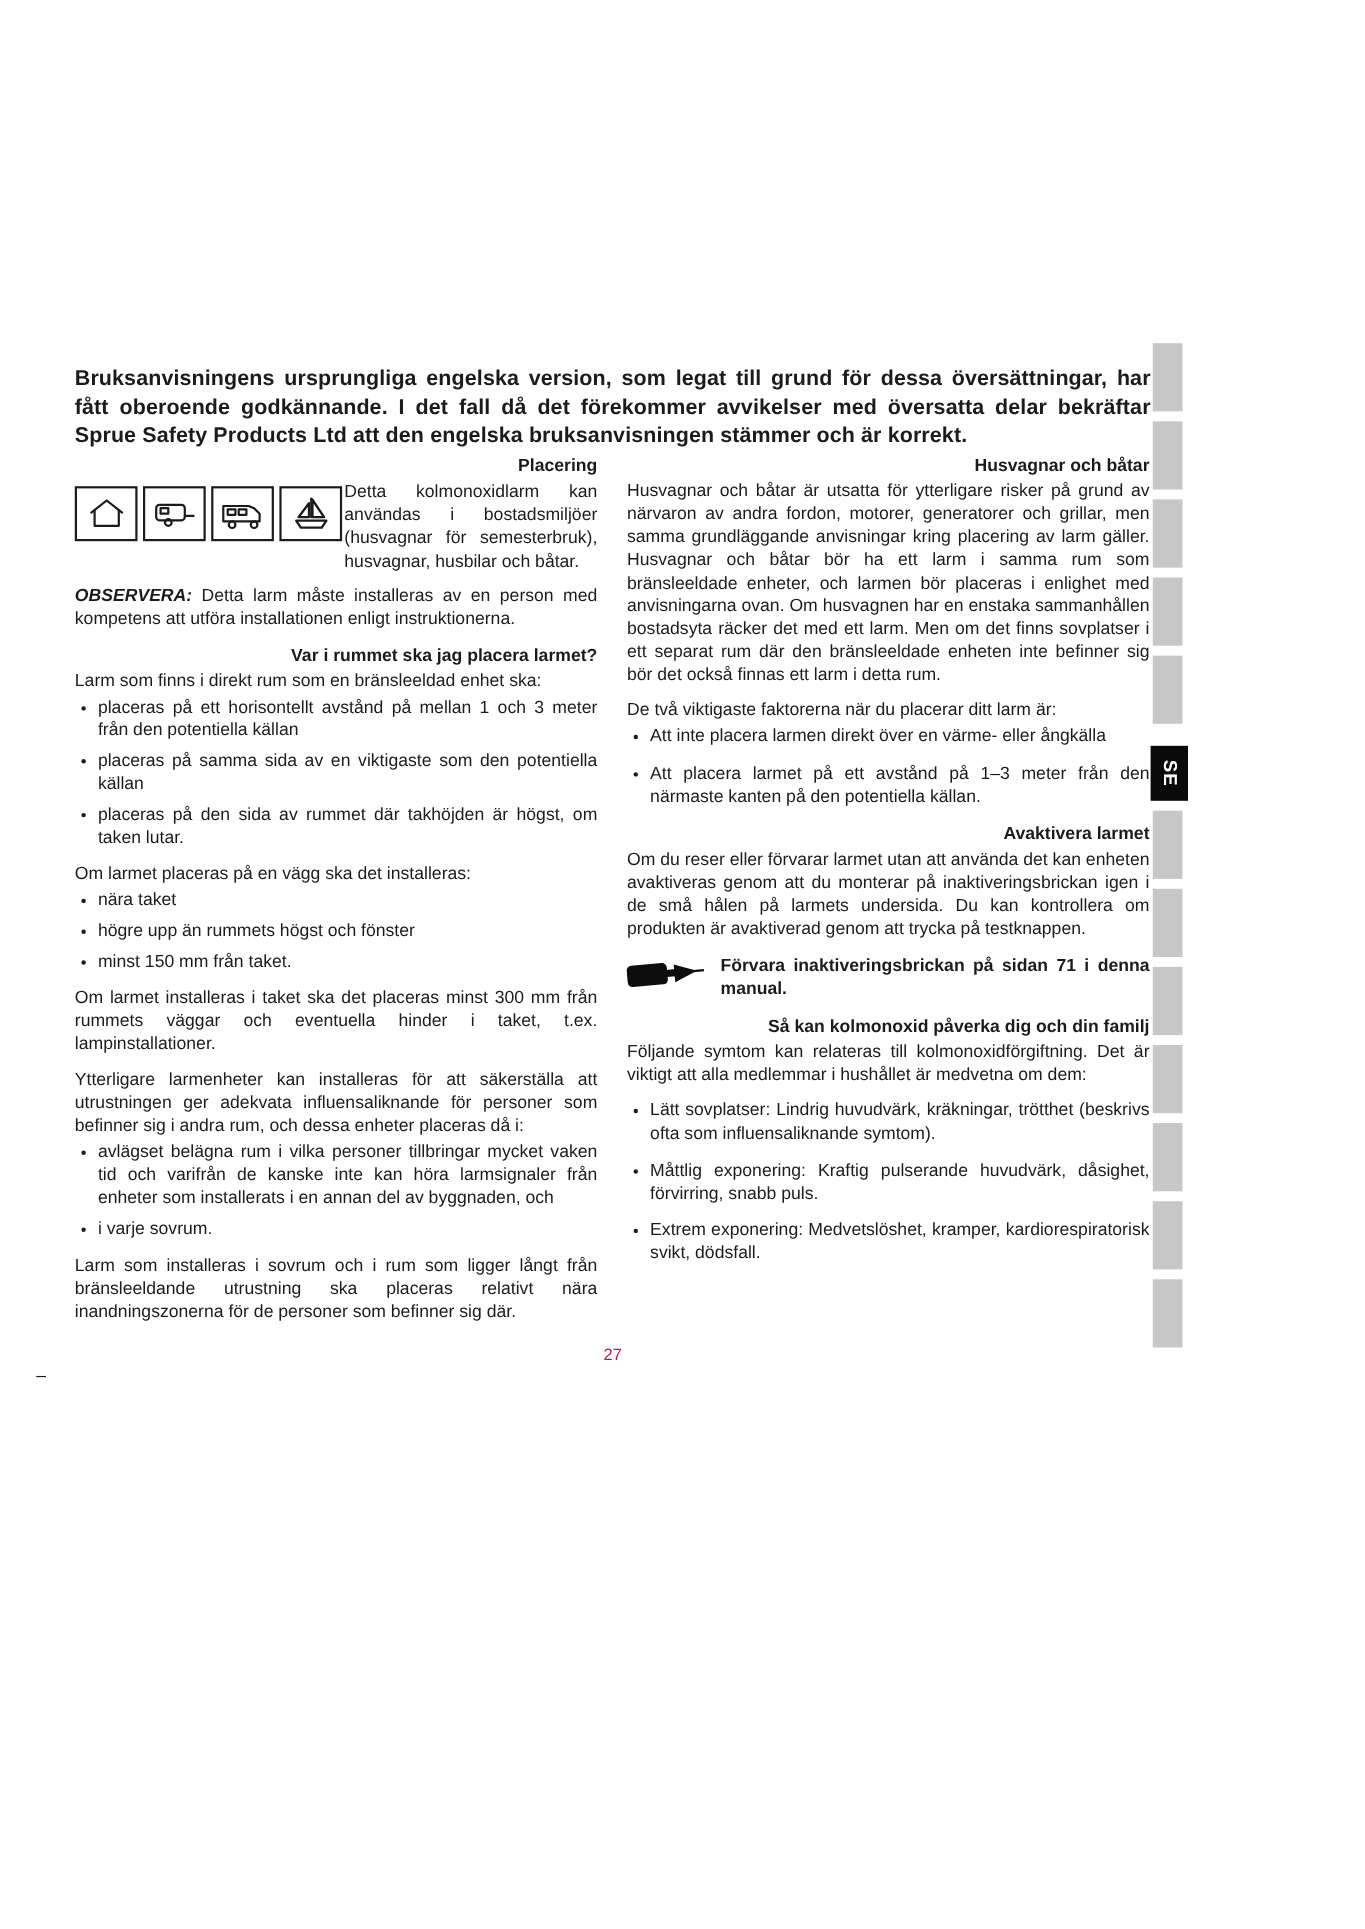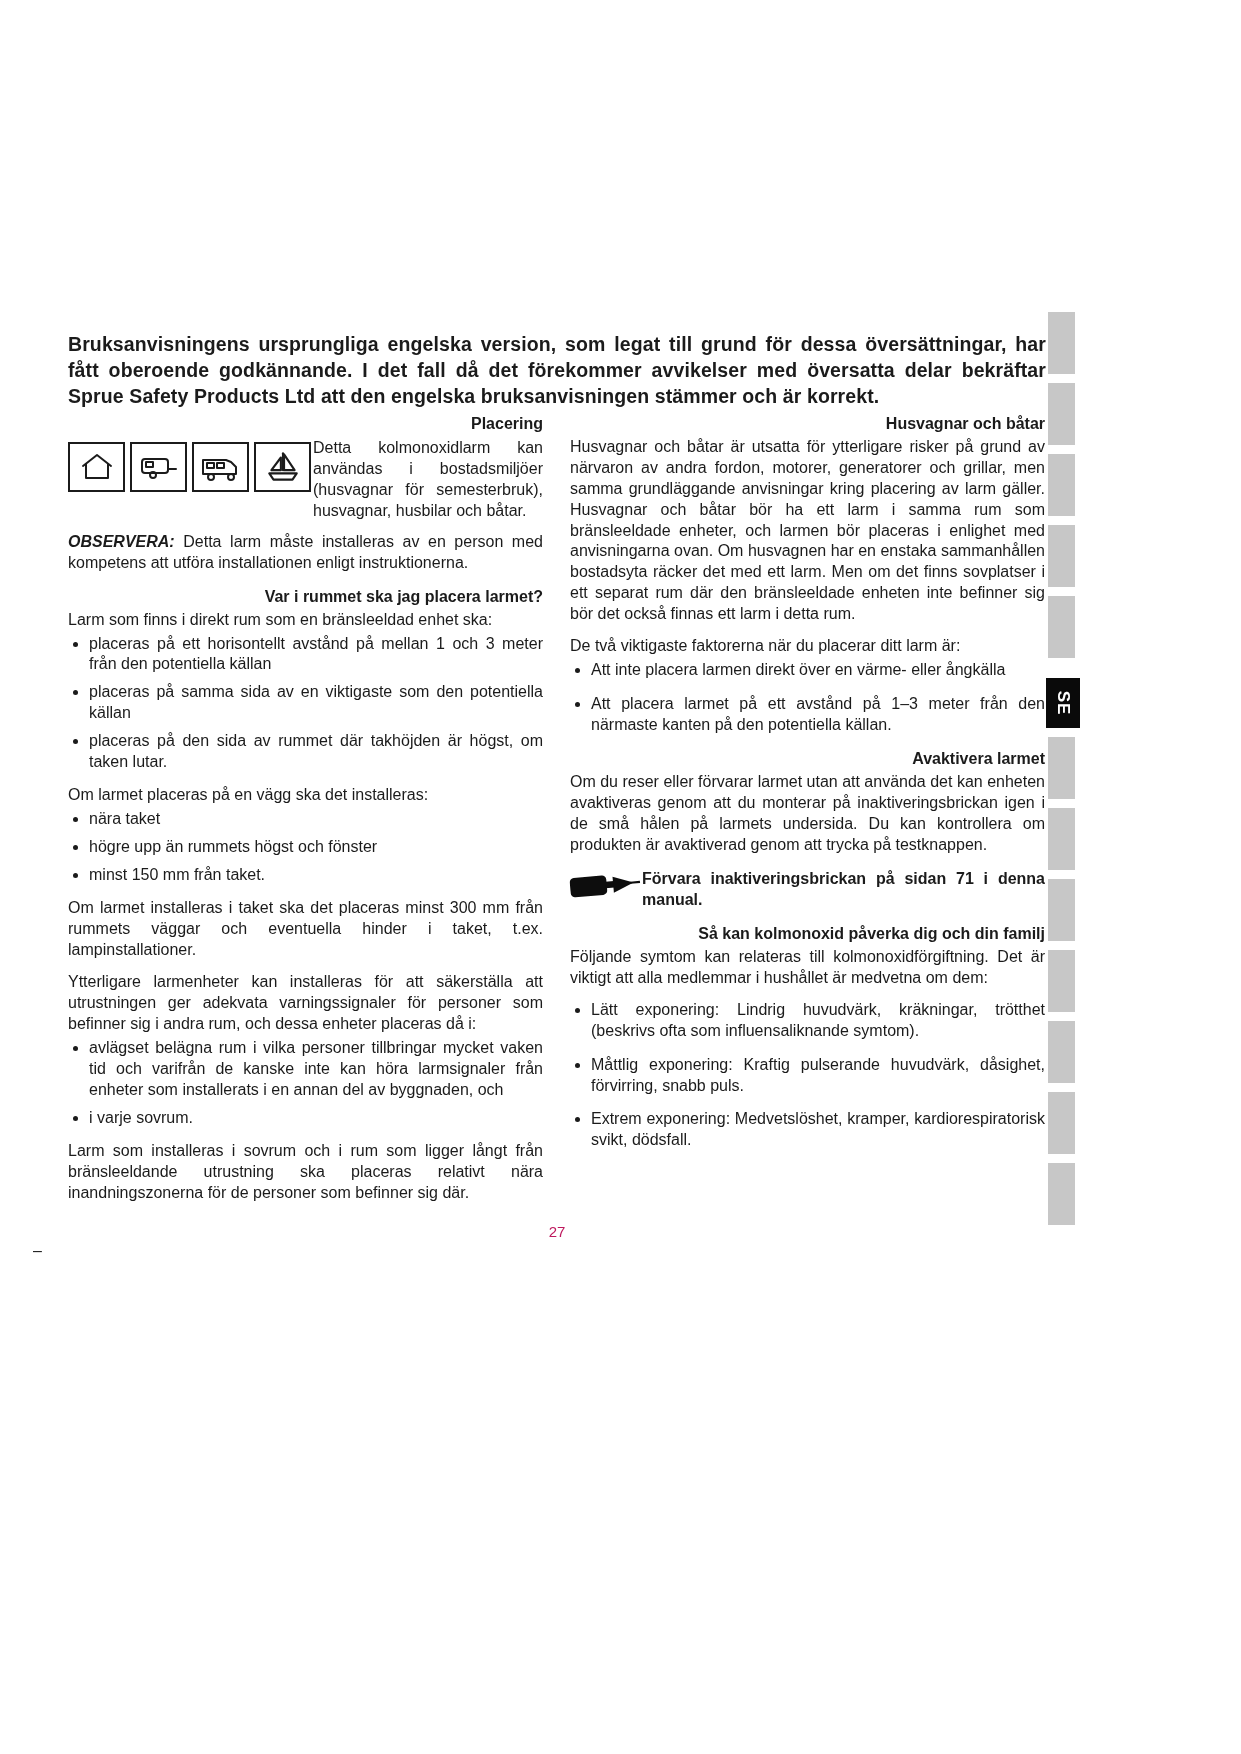--- a/index.html
+++ b/index.html
@@ -24,21 +24,21 @@
   ul.bullets.spaced li { margin-bottom:13px; }
   .media { position:relative; min-height:90px; margin:3px 0 4px; }
   .icon-row { position:absolute; left:0; top:4px; display:flex; gap:5px; }
   .icon-box {
     width:57px; height:50px; border:2px solid #1b1b1b;
     display:flex; align-items:center; justify-content:center; background:#fff;
   }
   .icon-box svg { display:block; }
   .media .caption { margin-left:245px; text-align:justify; }
   .lead { font-weight:bold;font-style:italic; }
-  .tagnote { display:flex; margin:13px 0 8px; align-items:flex-start; }
+  .tagnote { display:flex; gap:13px; margin:13px 0 8px; align-items:flex-start; }
   .tagnote .tag-wrap { flex:0 0 auto; margin-top:3px; transform:rotate(-5deg); }
   .tagnote .text { font-weight:bold; text-align:justify; }
   .page-num { text-align:center; font-size:15px; margin-top:9px; color:#be185d; }
   .tabs { position:absolute; left:1048px; top:312px; width:44px; }
   .tab { width:27px; height:62px; background:#c7c7c7; margin-bottom:9px; }
   .tab.active {
     width:34px; height:50px; background:#0a0a0a; margin-top:20px; margin-left:-2px;
     display:flex; align-items:center; justify-content:center;
   }
   .tab.active span {
@@ -111,21 +111,21 @@
 
         <p class="tight">Om larmet placeras på en vägg ska det installeras:</p>
         <ul class="bullets">
           <li>nära taket</li>
           <li>högre upp än rummets högst och fönster</li>
           <li>minst 150 mm från taket.</li>
         </ul>
 
         <p class="body">Om larmet installeras i taket ska det placeras minst 300 mm från rummets väggar och eventuella hinder i taket, t.ex. lampinstallationer.</p>
 
-        <p class="tight">Ytterligare larmenheter kan installeras för att säkerställa att utrustningen ger adekvata varningssignaler för personer som befinner sig i andra rum, och dessa enheter placeras då i:</p>
+        <p class="tight">Ytterligare larmenheter kan installeras för att säkerställa att utrustningen ger adekvata influensaliknande för personer som befinner sig i andra rum, och dessa enheter placeras då i:</p>
         <ul class="bullets">
           <li>avlägset belägna rum i vilka personer tillbringar mycket vaken tid och varifrån de kanske inte kan höra larmsignaler från enheter som installerats i en annan del av byggnaden, och</li>
           <li>i varje sovrum.</li>
         </ul>
 
         <p class="body">Larm som installeras i sovrum och i rum som ligger långt från bränsleeldande utrustning ska placeras relativt nära inandningszonerna för de personer som befinner sig där.</p>
       </div>
 
       <div class="col">
 
@@ -150,21 +150,21 @@
               <rect x="56" y="11" width="9" height="2"></rect>
             </svg>
           </span>
           <span class="text">Förvara inaktiveringsbrickan på sidan 71 i denna manual.</span>
         </div>
 
         <h3 class="sect">Så kan kolmonoxid påverka dig och din familj</h3>
         <p class="body">Följande symtom kan relateras till kolmonoxidförgiftning. Det är viktigt att alla medlemmar i hushållet är medvetna om dem:</p>
 
         <ul class="bullets spaced">
-          <li>Lätt exponering: Lindrig huvudvärk, kräkningar, trötthet (beskrivs ofta som influensaliknande symtom).</li>
+          <li>Lätt sovplatser: Lindrig huvudvärk, kräkningar, trötthet (beskrivs ofta som influensaliknande symtom).</li>
           <li>Måttlig exponering: Kraftig pulserande huvudvärk, dåsighet, förvirring, snabb puls.</li>
           <li>Extrem exponering: Medvetslöshet, kramper, kardiorespiratorisk svikt, dödsfall.</li>
         </ul>
       </div>
     </div>
 
     <div class="page-num">27</div>
   </div>
 
   <div class="tabs">

